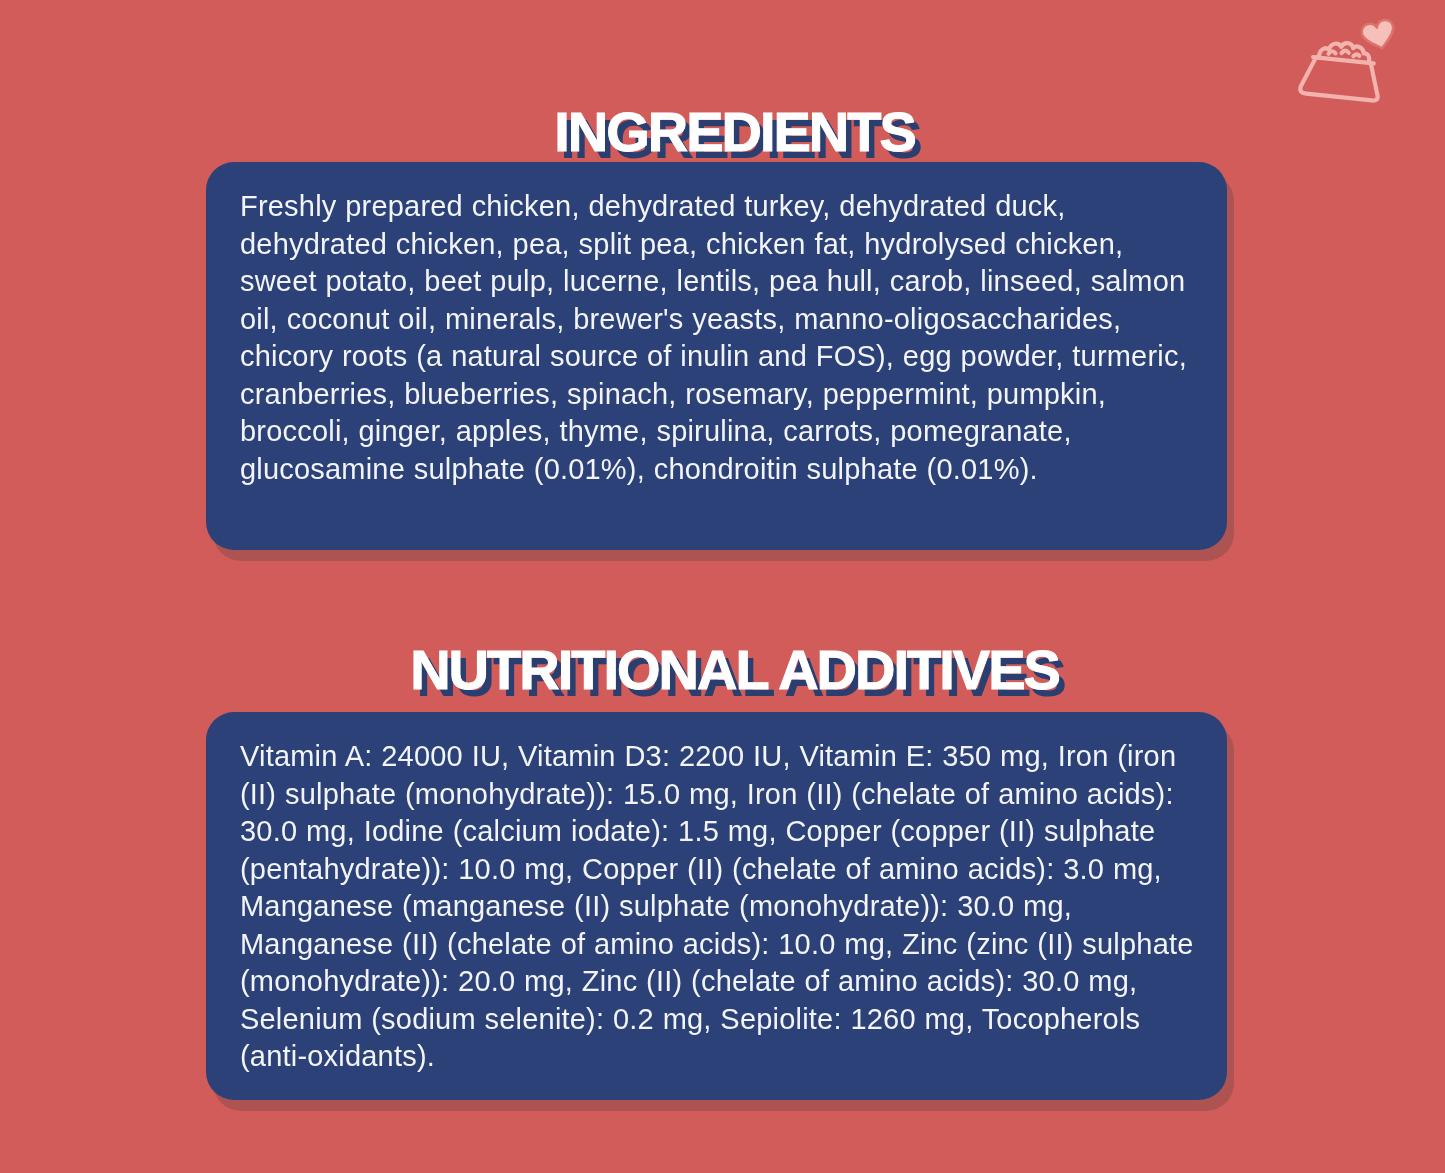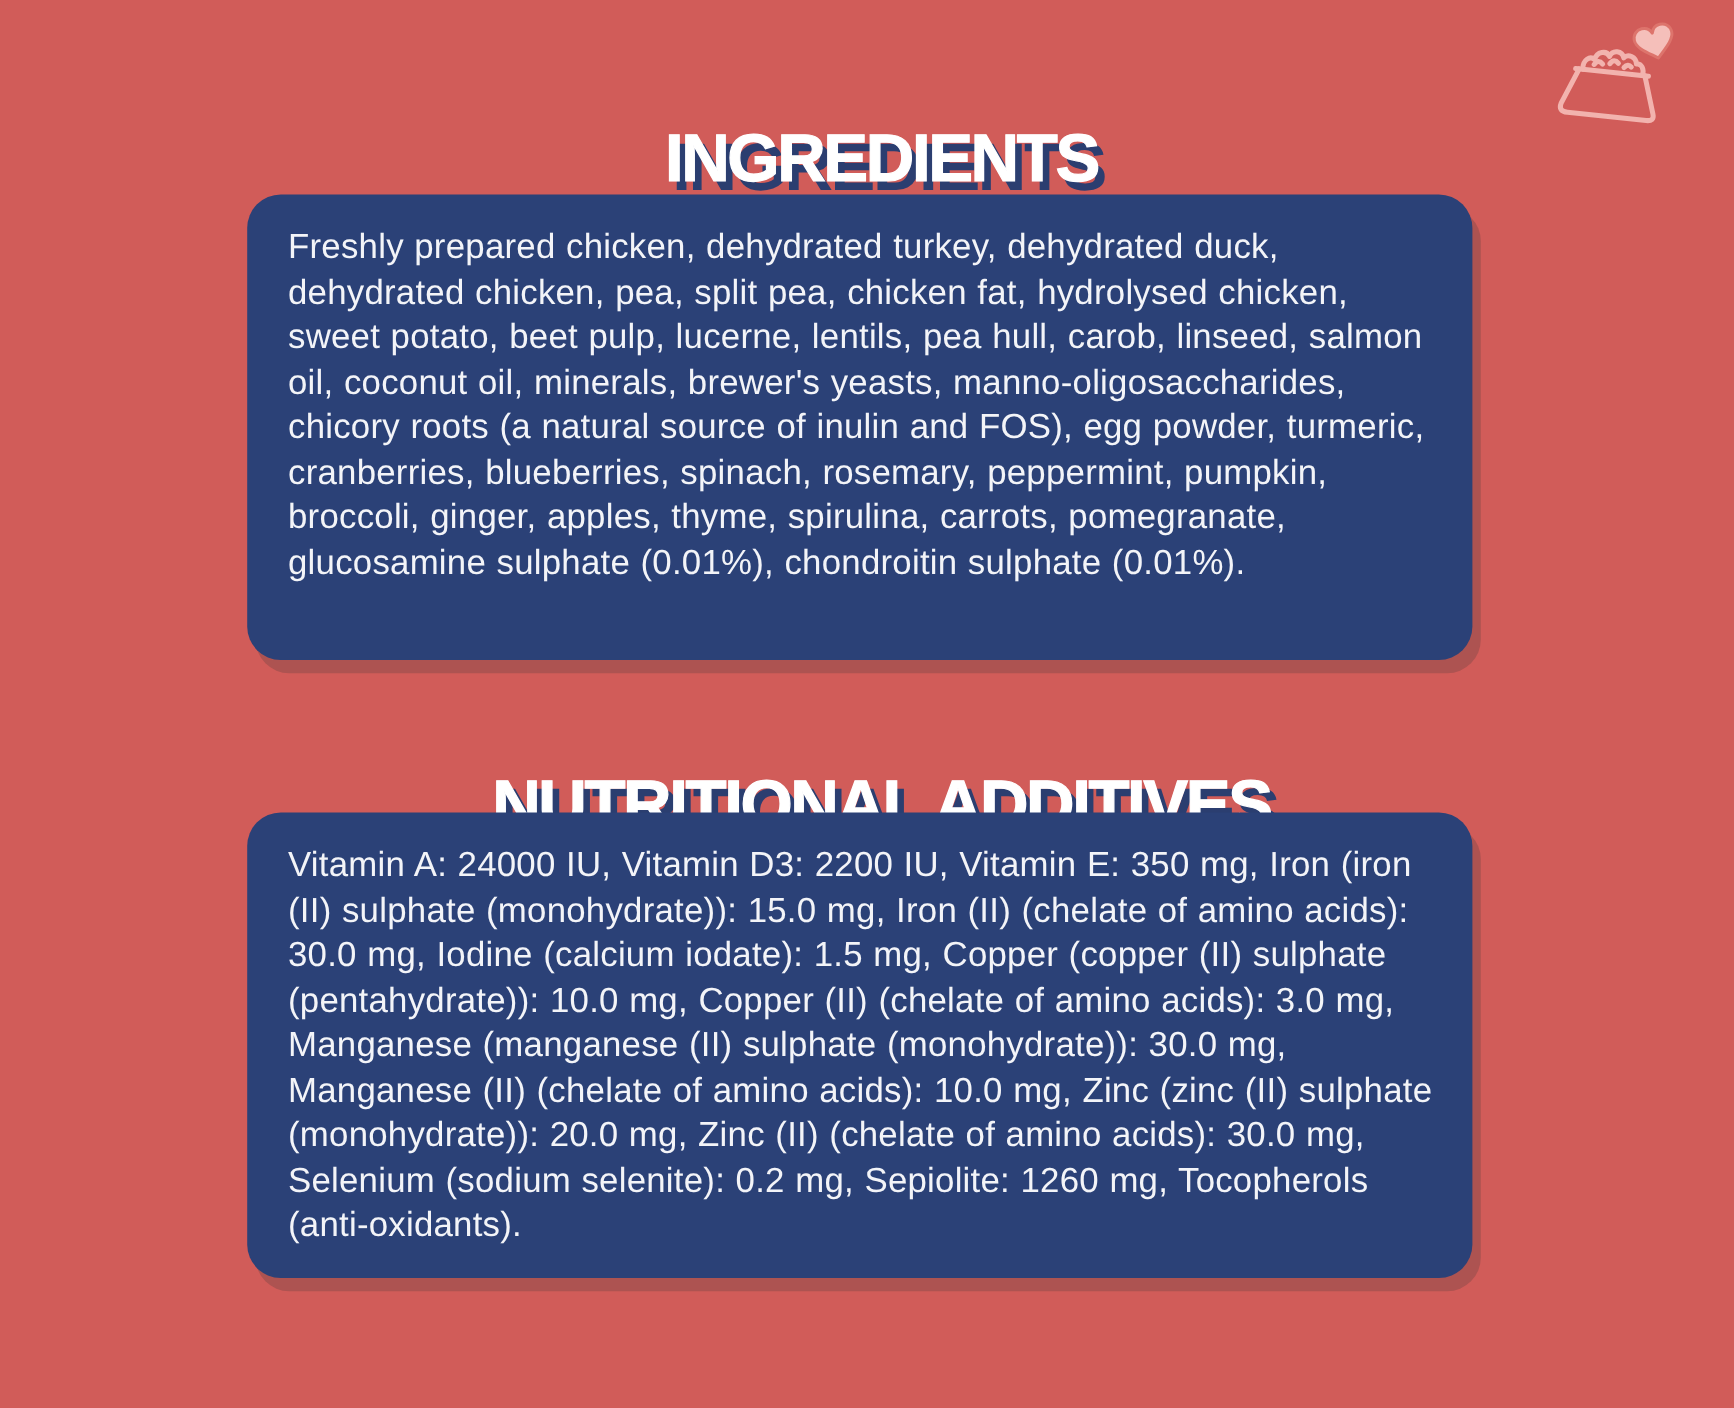--- a/index.html
+++ b/index.html
@@ -35,21 +35,21 @@
   .panel{
     position:absolute;left:206px;width:1021px;height:388px;
     background:var(--panel);
     border-radius:28px;
     box-shadow:7px 11px 0 var(--panel-shadow);
     box-sizing:border-box;
     padding:26px 26px 10px 34px;
     overflow:hidden;
   }
   .panel-ingredients{top:162px}
-  .panel-additives{top:677px}
+  .panel-additives{top:712px}
   .panel-text{
     margin:0;
     color:var(--body-text);
     font-size:29px;line-height:37.5px;letter-spacing:0.2px;
     word-spacing:0.5px;
   }
   .decor-icon{position:absolute;left:1290px;top:14px;width:150px;height:100px}
   .bowl path{
     fill:none;stroke:var(--icon-pink);
     stroke-width:4.2;stroke-linecap:round;stroke-linejoin:round;

